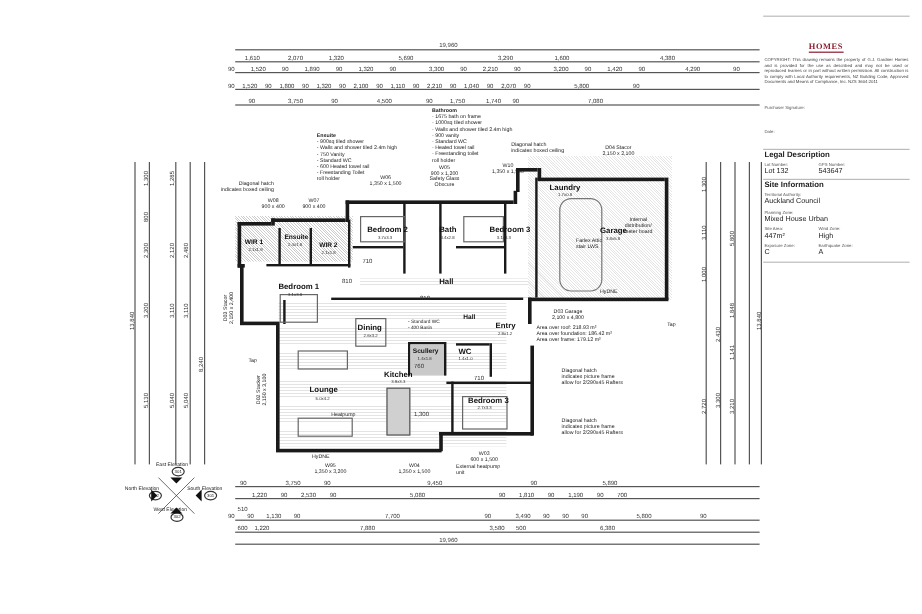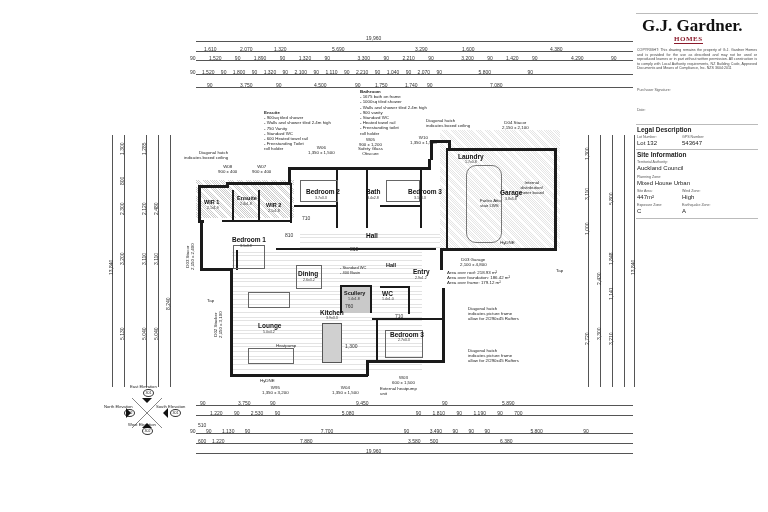--- a/index.html
+++ b/index.html
@@ -18,21 +18,20 @@
   .panel-text{position:absolute;font-size:3.6px;color:#555;white-space:nowrap;}
   .panel-val{position:absolute;font-size:6px;color:#222;white-space:nowrap;}
   .panel-head{position:absolute;font-size:6.5px;font-weight:bold;color:#222;white-space:nowrap;}
   .rule{position:absolute;height:0;border-top:1.5px solid #bbb;}
 </style>
 </head>
 <body>
 
 <div class="brand" style="left:636px;top:8px;width:120px;height:290px;">
   <div class="rule" style="left:0;top:5px;width:122px;"></div>
-  <div style="position:absolute;left:6px;top:8px;font-family:'Liberation Serif',serif;font-weight:bold;font-size:17px;color:#111;white-space:nowrap;">G.J. Gardner.</div>
   <div style="position:absolute;left:38px;top:27px;font-family:'Liberation Serif',serif;font-weight:bold;font-size:7px;color:#8b1a2b;border-bottom:1.5px solid #8b1a2b;letter-spacing:0.5px;">HOMES</div>
   <div style="position:absolute;left:1px;top:40px;width:120px;font-size:3.6px;line-height:4.6px;color:#444;text-align:justify;">COPYRIGHT: This drawing remains the property of G.J. Gardner Homes and is provided for the use as described and may not be used or reproduced learnes or in part without written permission. All construction is to comply with Local Authority requirements, NZ Building Code, Approved Documents and Means of Compliance, Inc. NZS 3604:2011</div>
   <div class="panel-text" style="left:1px;top:80px;">Purchaser Signature:</div>
   <div class="panel-text" style="left:1px;top:100px;">Date:</div>
 
   <div class="rule" style="left:0;top:116px;width:122px;"></div>
   <div class="panel-head" style="left:1px;top:118px;">Legal Description</div>
   <div class="panel-text" style="left:1px;top:127px;">Lot Number:</div>
   <div class="panel-val" style="left:1px;top:132px;">Lot 132</div>
   <div class="panel-text" style="left:46px;top:127px;">GPS Number:</div>

